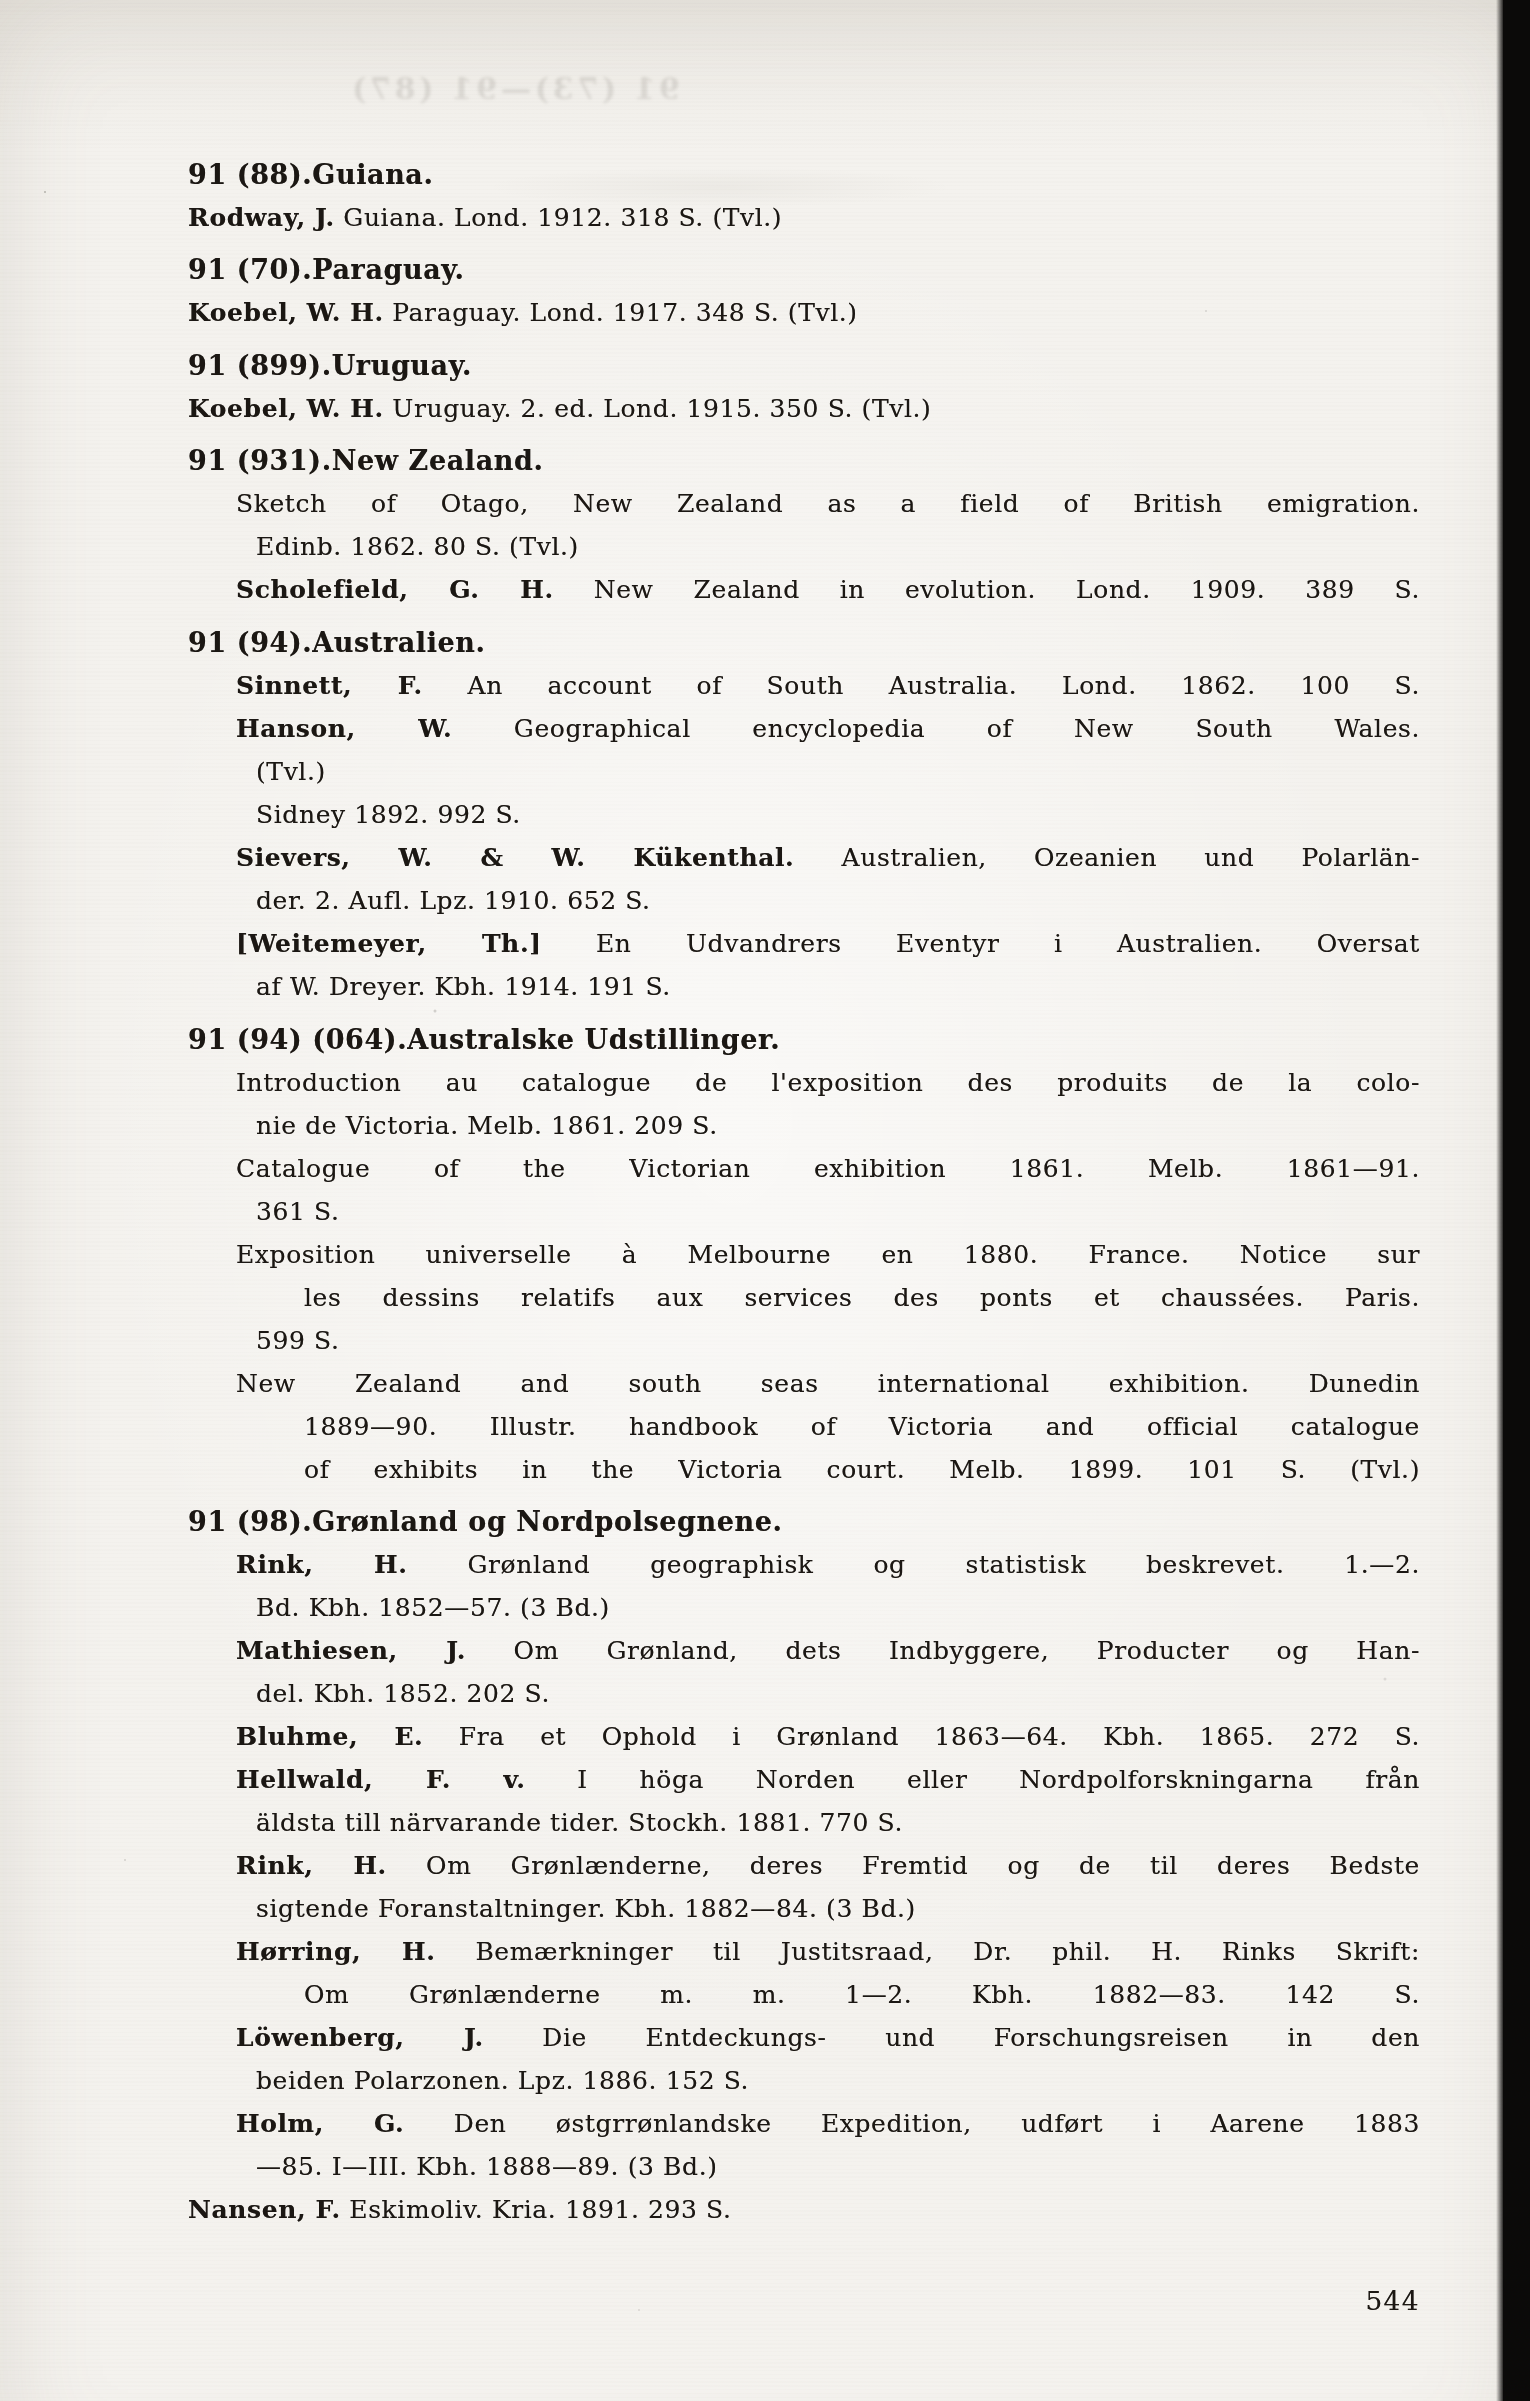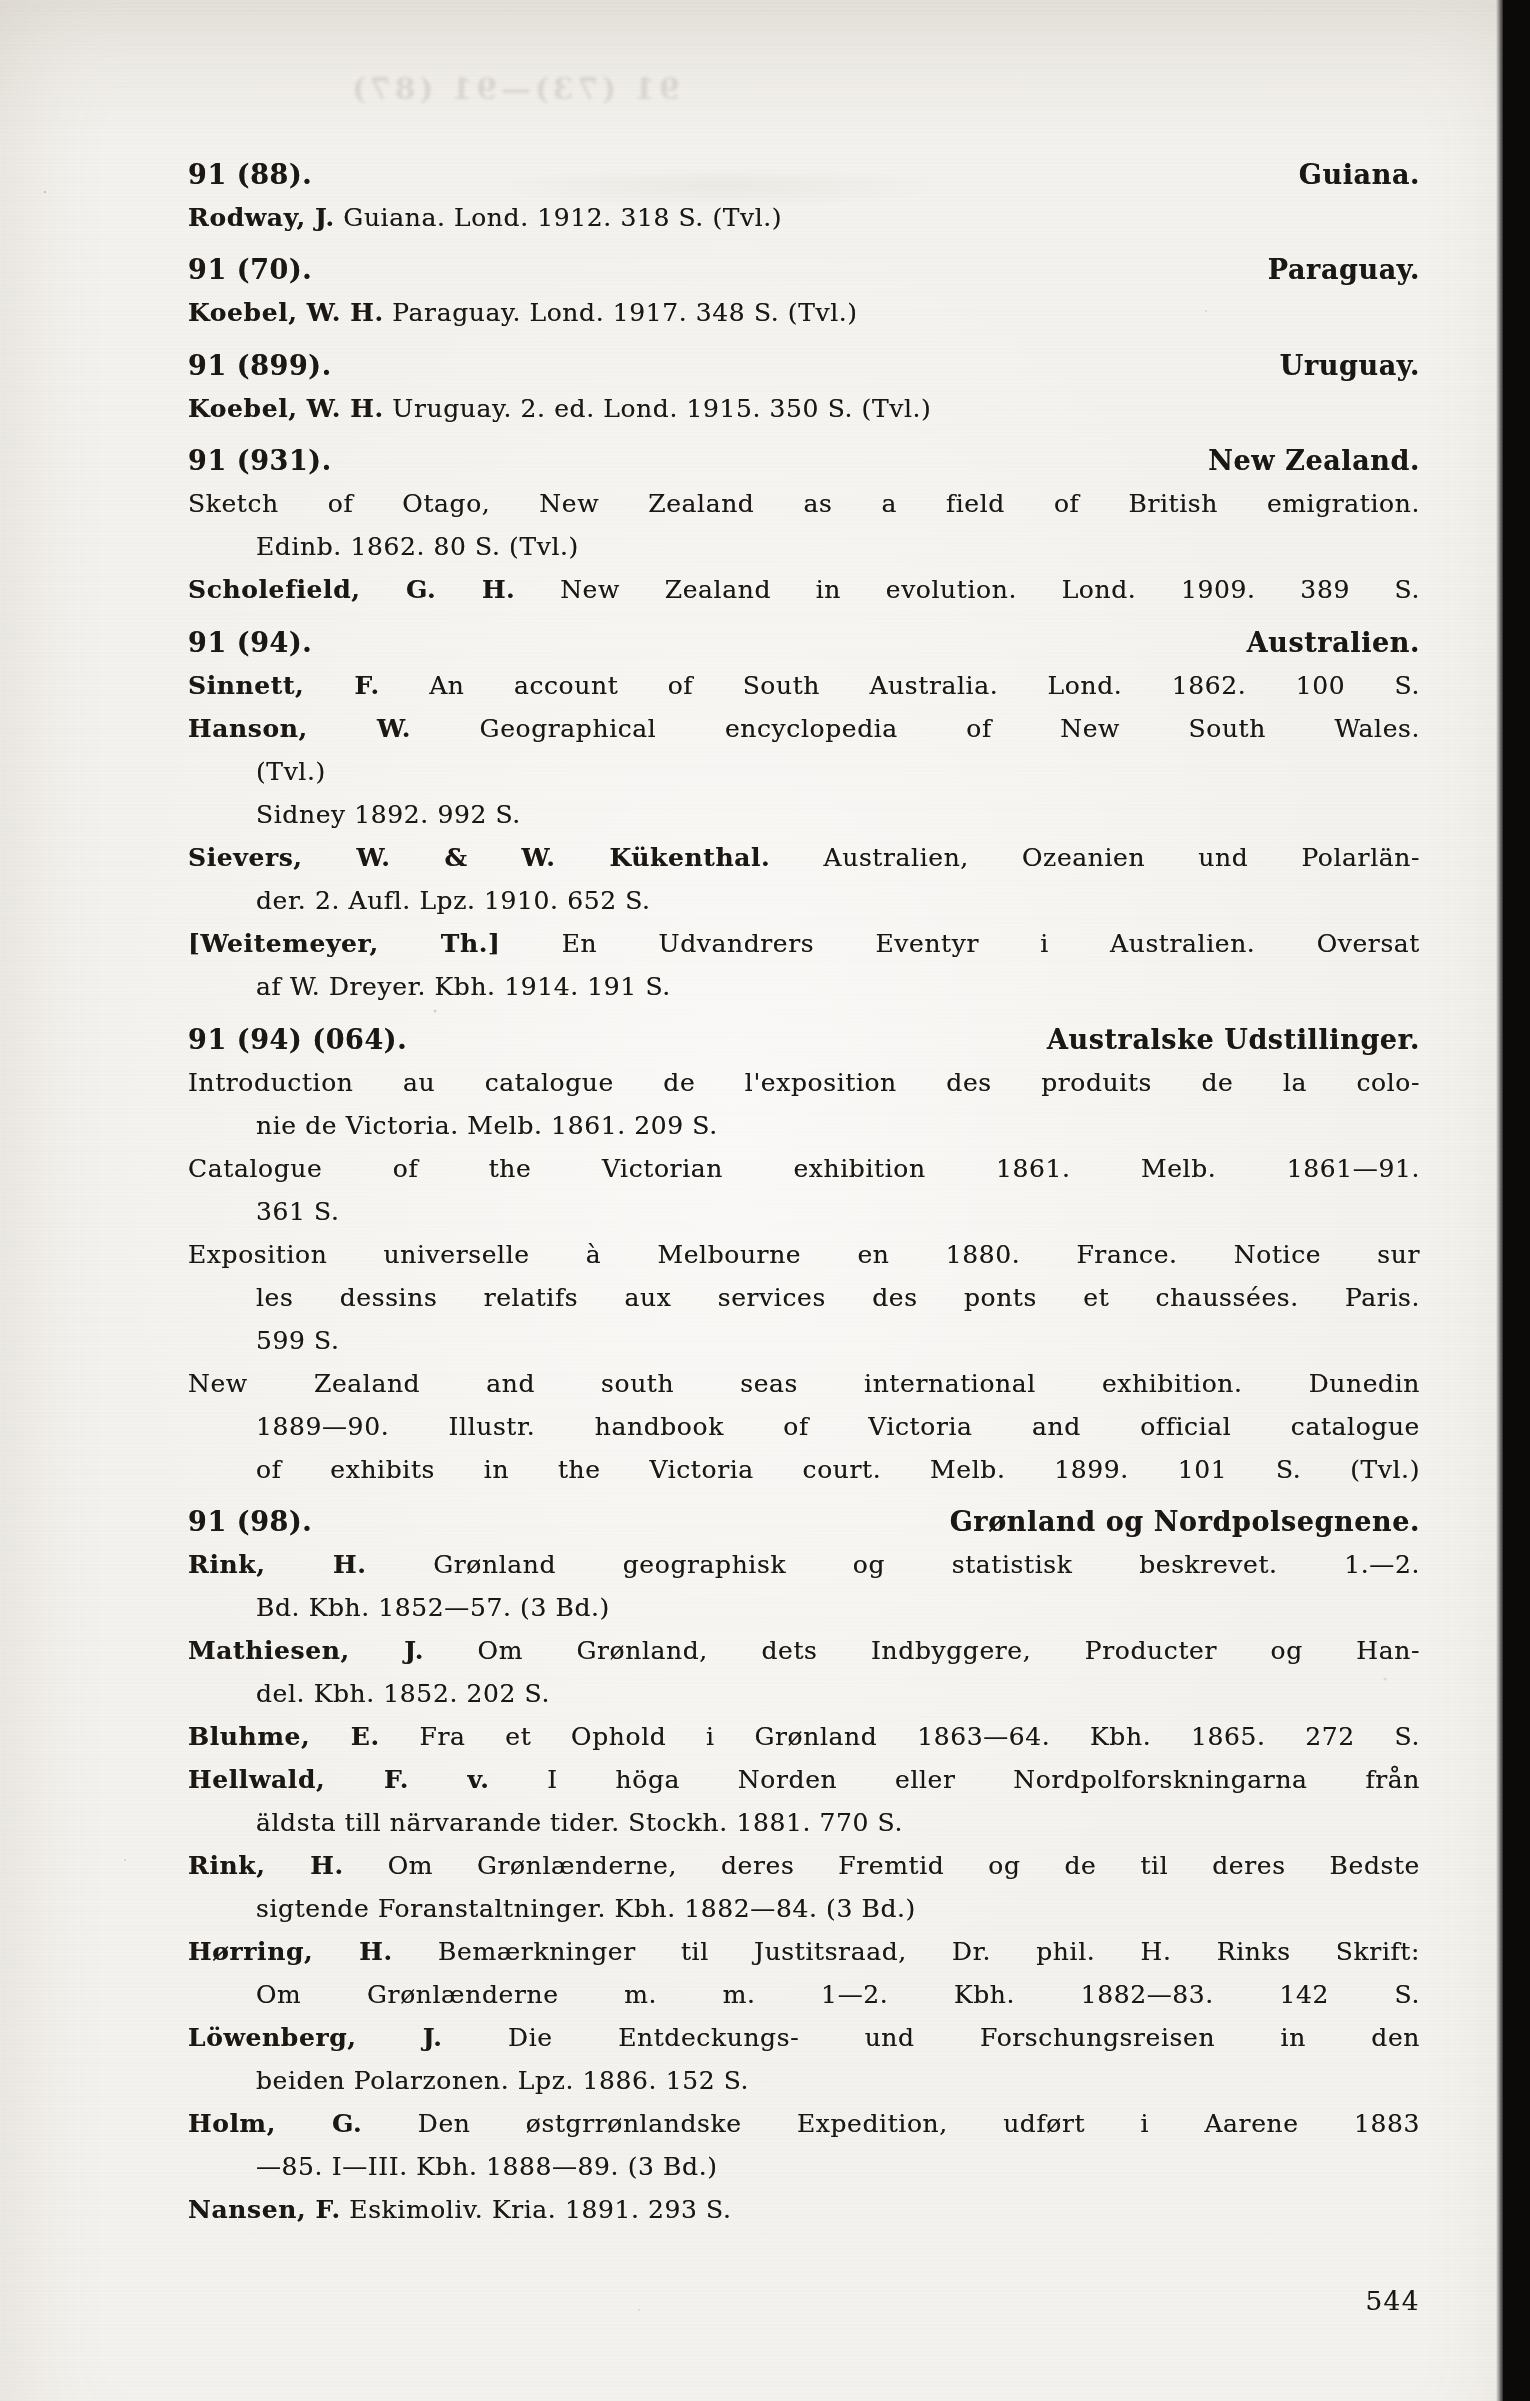--- a/index.html
+++ b/index.html
@@ -67,24 +67,25 @@
     line-height: 43px;
     font-size: 25px;
     letter-spacing: 0.6px;
     white-space: nowrap;
     text-shadow: 0 0 0.5px rgba(30,25,20,0.55);
   }
   .line.justify {
     white-space: normal;
     text-align: justify;
     text-align-last: justify;
+    margin-left: 48px;
   }
   .heading {
     display: flex;
-    justify-content: space-between;
+    justify-content: flex-start;
     font-weight: bold;
     font-size: 27px;
     margin-top: 9.6px;
   }
   .entry .author { font-weight: bold; }
   .cont { padding-left: 68px; }
 
   .pagenum {
     margin-top: 54px;
     text-align: right;

